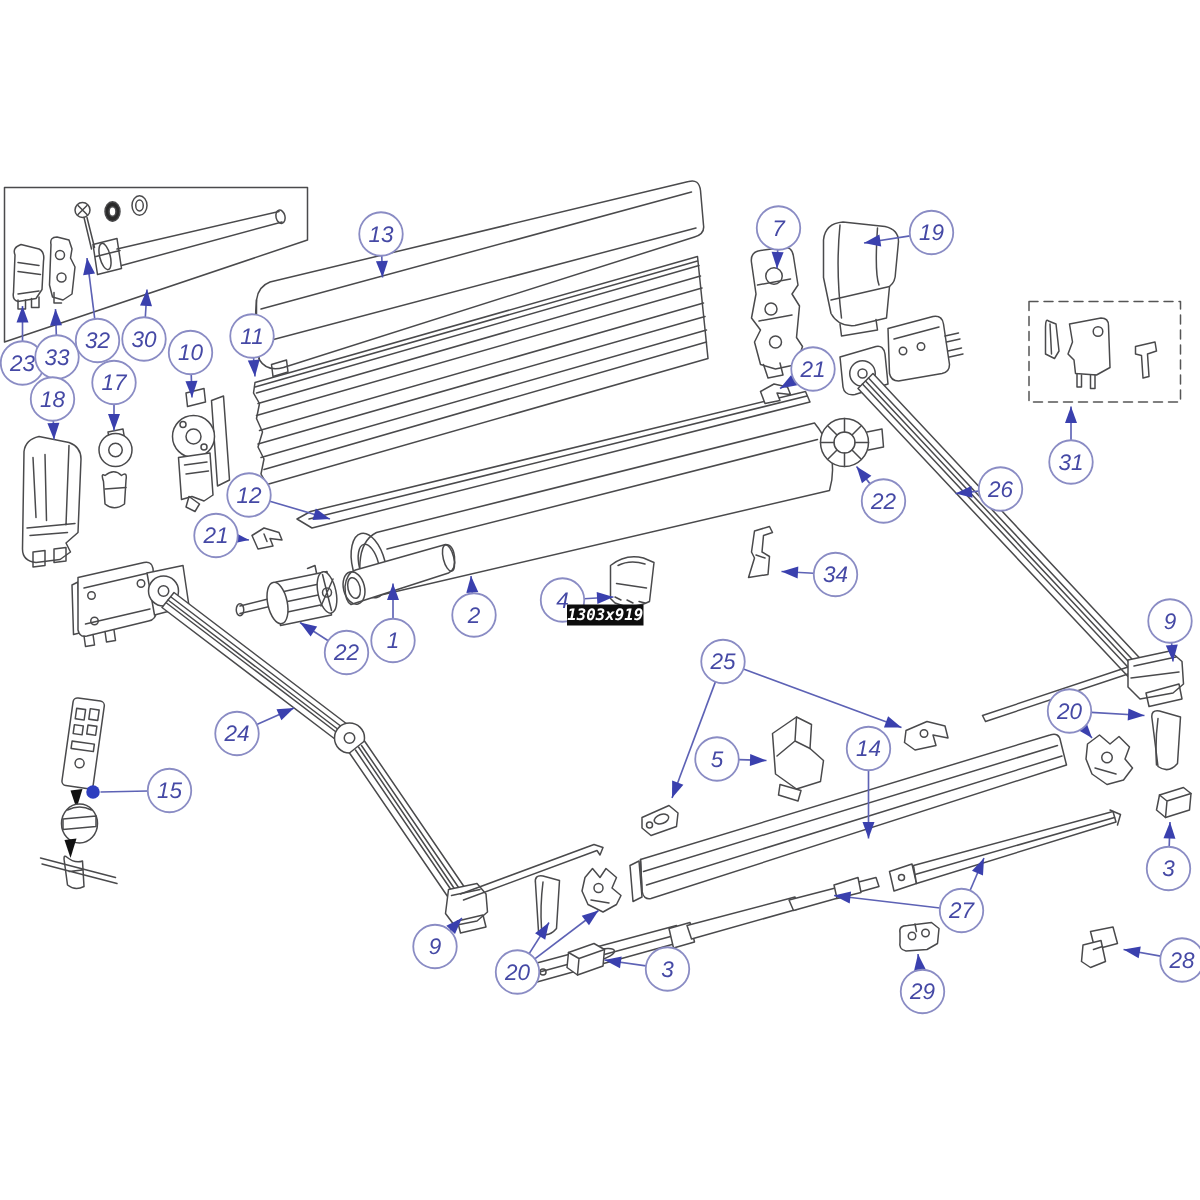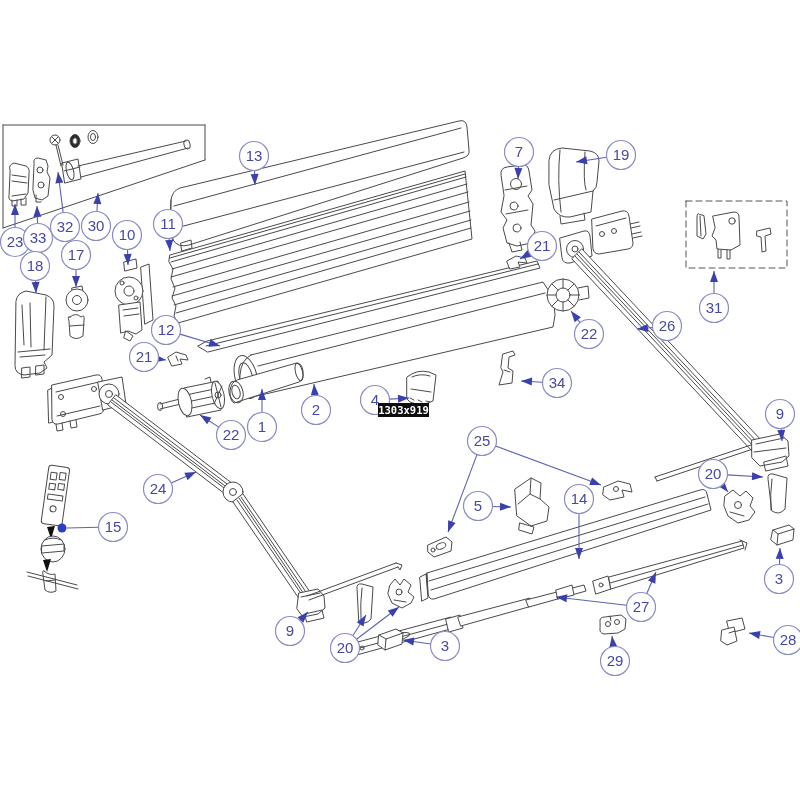--- a/index.html
+++ b/index.html
@@ -1,17 +1,17 @@
 <!DOCTYPE html>
 <html><head>
 <meta charset="utf-8">
 <style>
   html,body{margin:0;padding:0;background:#ffffff;}
   body{width:800px;height:800px;overflow:hidden;}
-  #stage{width:800px;height:748px;position:relative;}
+  #stage{width:800px;height:748px;position:relative;font-style:italic;}
   svg{display:block;}
   .co-label{font-family:"Liberation Sans", sans-serif;font-size:15px;}
   .badge-label{font-family:"DejaVu Sans Mono", monospace;font-size:10.5px;font-weight:bold;letter-spacing:0px;}
 </style>
 </head>
 <body>
 
 <div id="stage">
 <svg id="diagram" width="800" height="800" viewBox="0 0 800 800" xmlns="http://www.w3.org/2000/svg">
 

